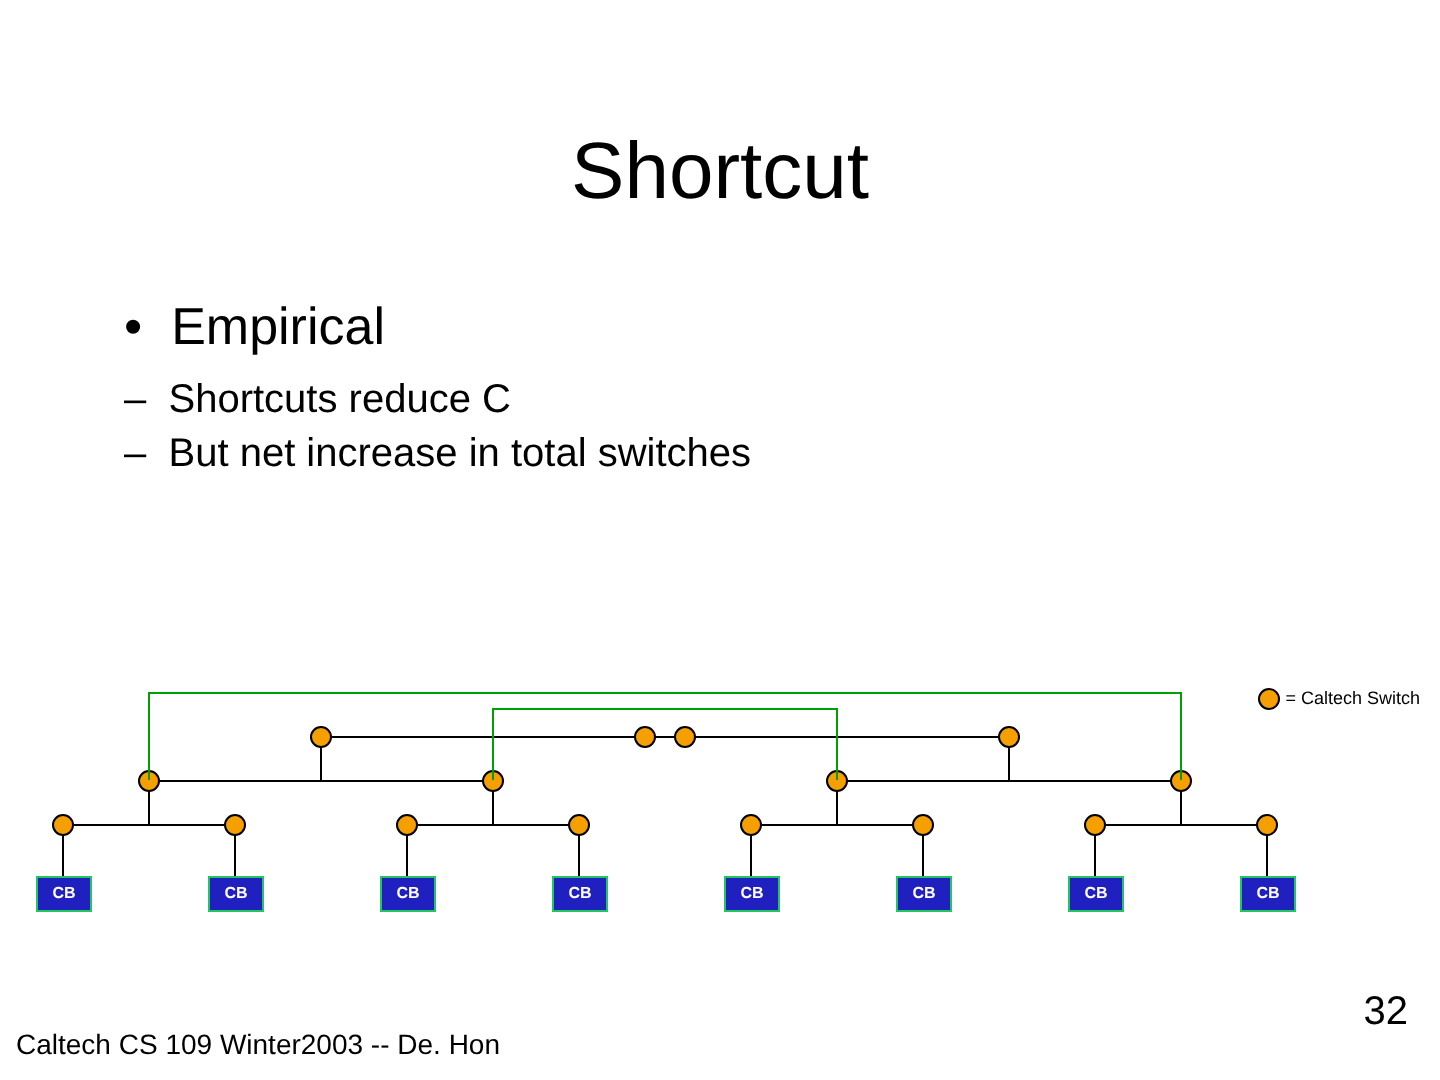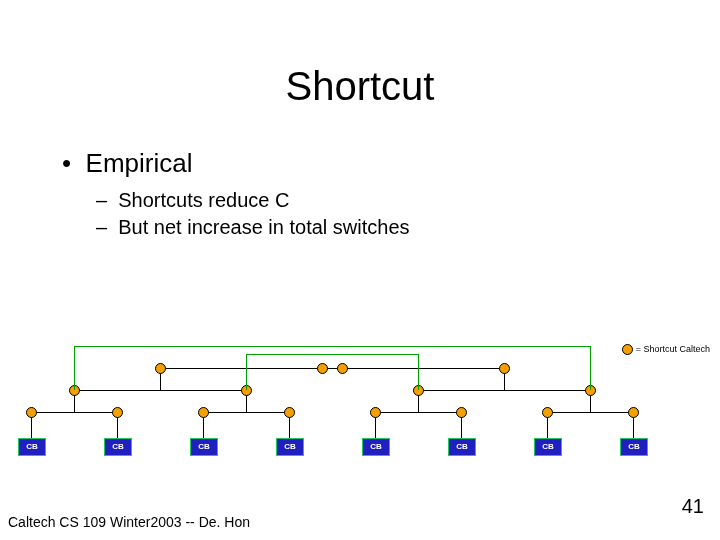--- a/index.html
+++ b/index.html
@@ -1,19 +1,19 @@
 <!DOCTYPE html>
 <html><head>
 <meta charset="utf-8">
 <style>
   html,body{margin:0;padding:0;width:720px;height:540px;background:#fff;font-family:Arial,Helvetica,sans-serif;color:#000;overflow:hidden}
   .slide{position:relative;width:720px;height:540px}
   .title{position:absolute;top:64px;left:0;width:720px;text-align:center;font-size:40px}
   .bullets{position:absolute;top:148px;left:62px;font-size:26px}
-  .sub{margin-top:10px;margin-left:34px;font-size:20px}
+  .sub{margin-top:10px;font-size:20px}
   .sub div{margin-top:4px}
   .footer{position:absolute;left:8px;bottom:10px;font-size:14px;color:#000}
   .pagenum{position:absolute;right:16px;bottom:22px;font-size:20px}
   .diagram{position:absolute;left:6px;top:330px;width:708px;height:130px}
   .cb{position:absolute;width:26px;height:16px;background:#2020c0;border:1px solid #22c55e;color:#fff;font-size:8px;line-height:16px;text-align:center;font-weight:bold}
   .sw{position:absolute;width:9px;height:9px;background:#f5a000;border:1px solid #000;border-radius:50%}
   .wire{position:absolute;background:#000}
   .hwire{height:1px}
   .vwire{width:1px}
   .gwire{position:absolute;background:#00a000}
@@ -31,21 +31,21 @@
   <div class="bullets">
     <div>•&nbsp;&nbsp;<span>Empirical</span></div>
     <div class="sub">
       <div>–&nbsp;&nbsp;<span>Shortcuts reduce C</span></div>
       <div>–&nbsp;&nbsp;<span>But net increase in total switches</span></div>
     </div>
   </div>
 
   <div class="diagram" id="diag">
     <div class="legend">
-      <span class="sw"></span><span>= Shortcut Caltech</span>
+      <span class="sw"></span><span>= Caltech Switch</span>
     </div>
   <div class="cb" style="left: 12px; top: 108px;">CB</div>
       <div class="wire vwire" style="left: 25px; top: 96px; height: 12px;"></div>
       <div class="cb" style="left: 98px; top: 108px;">CB</div>
       <div class="wire vwire" style="left: 111px; top: 96px; height: 12px;"></div>
       <div class="cb" style="left: 184px; top: 108px;">CB</div>
       <div class="wire vwire" style="left: 197px; top: 96px; height: 12px;"></div>
       <div class="cb" style="left: 270px; top: 108px;">CB</div>
       <div class="wire vwire" style="left: 283px; top: 96px; height: 12px;"></div>
       <div class="cb" style="left: 356px; top: 108px;">CB</div>
@@ -99,14 +99,14 @@
       <div class="sw" style="left: 331px; top: 33px;"></div>
       <div class="gwire gvwire" style="left: 68px; top: 16px; height: 44px;"></div>
       <div class="gwire gvwire" style="left: 584px; top: 16px; height: 44px;"></div>
       <div class="gwire ghwire" style="left: 68px; top: 16px; width: 516px;"></div>
       <div class="gwire gvwire" style="left: 240px; top: 24px; height: 36px;"></div>
       <div class="gwire gvwire" style="left: 412px; top: 24px; height: 36px;"></div>
       <div class="gwire ghwire" style="left: 240px; top: 24px; width: 172px;"></div>
     </div>
 
   <div class="footer">Caltech CS 109 Winter2003 -- De. Hon</div>
-  <div class="pagenum">41</div>
+  <div class="pagenum">32</div>
 </div>
 
 </body></html>

